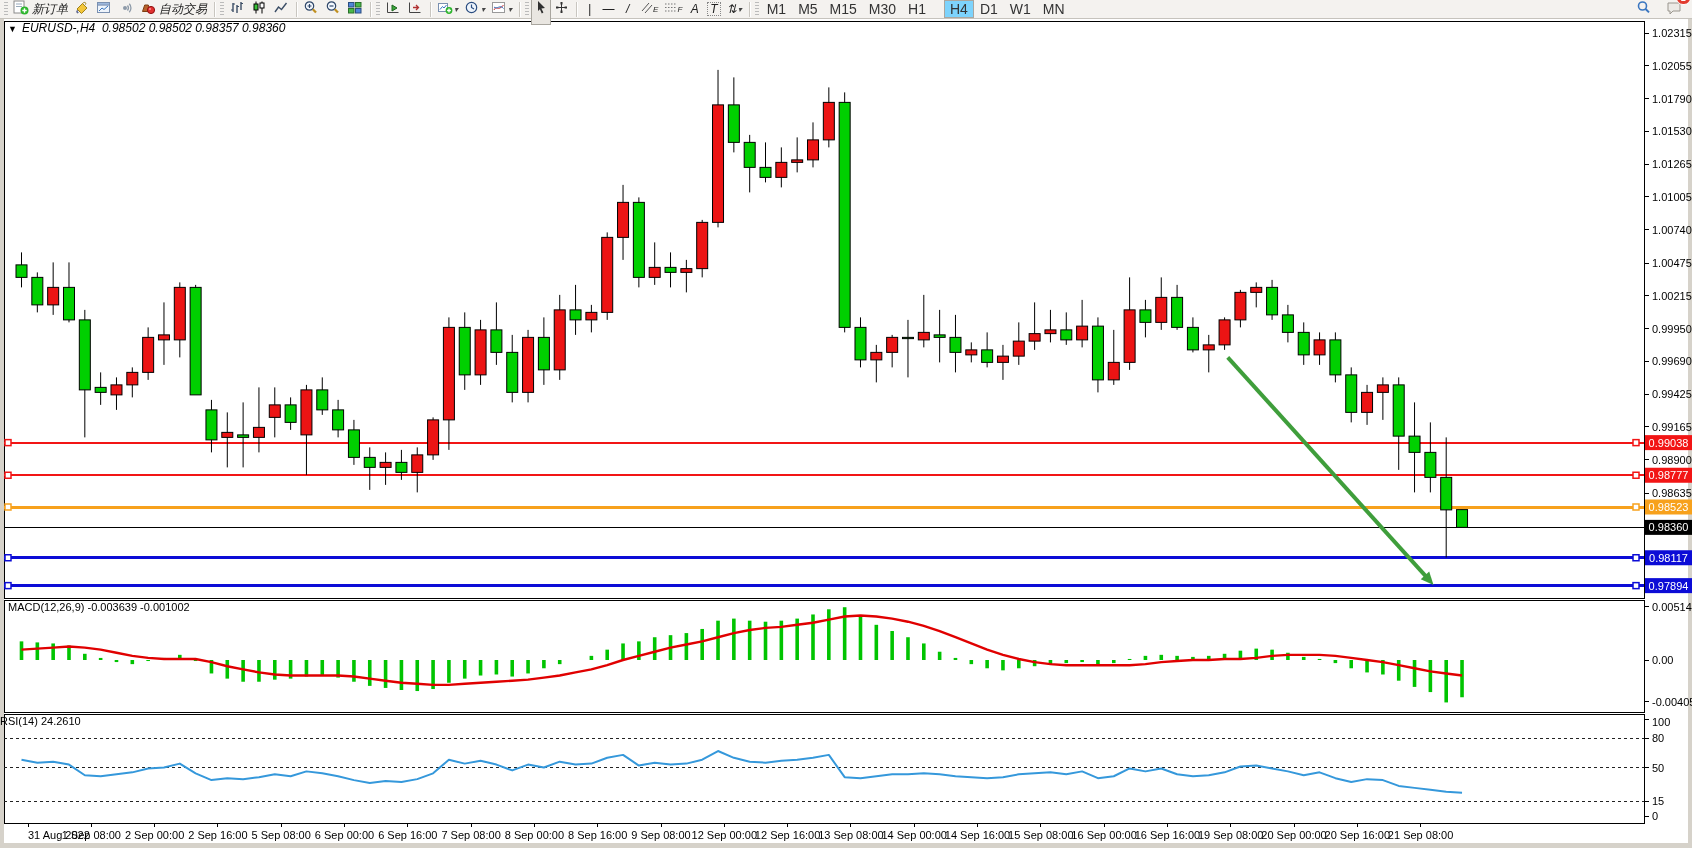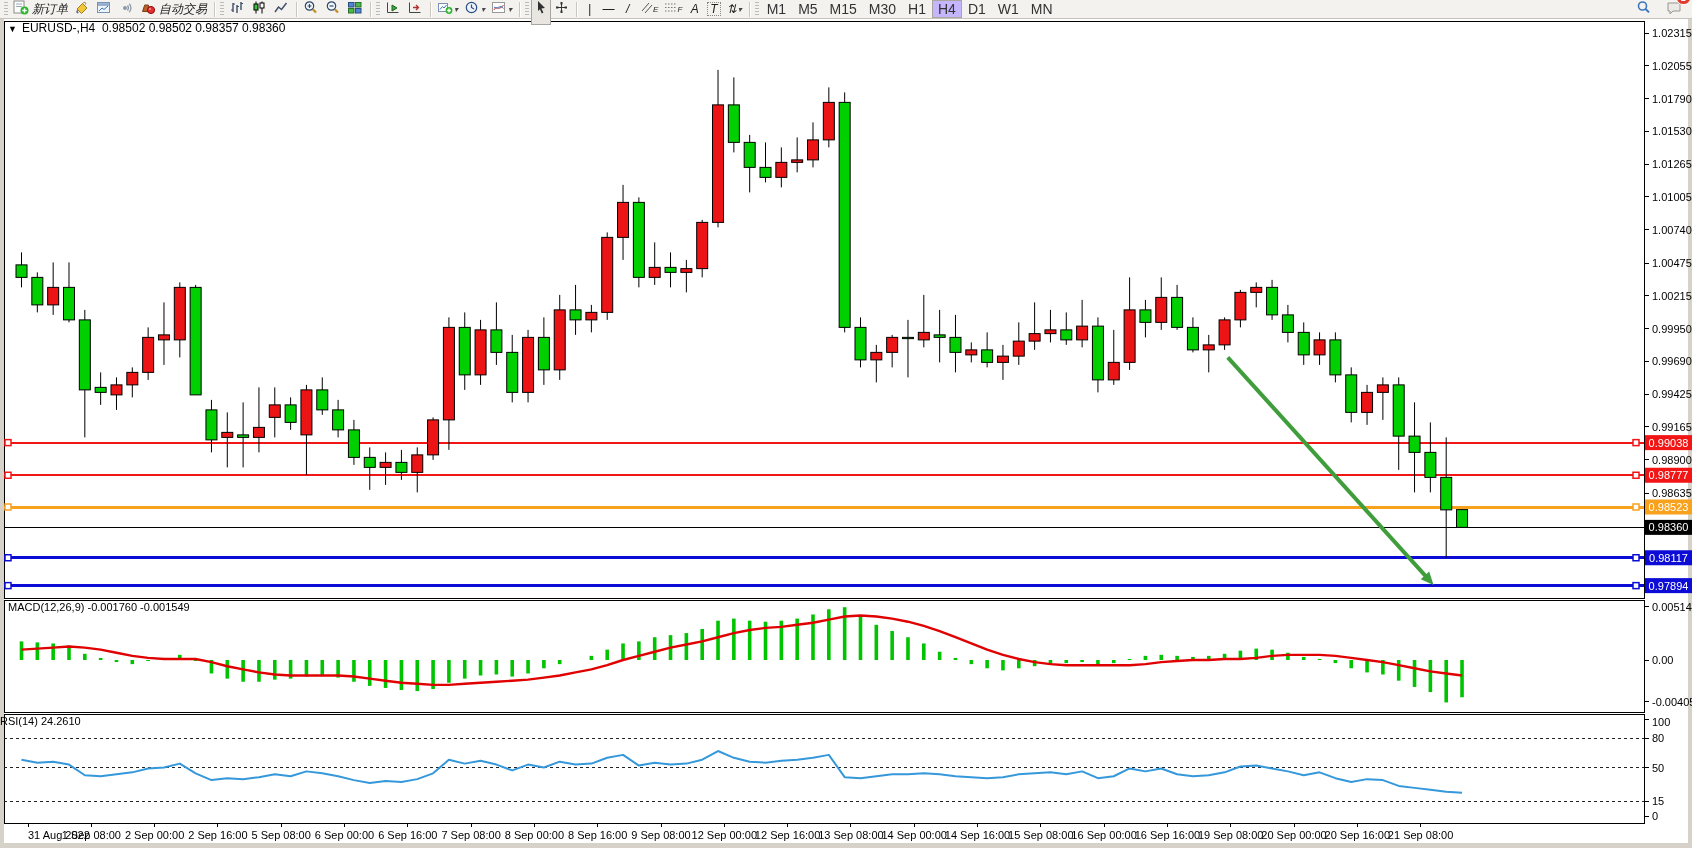--- a/index.html
+++ b/index.html
@@ -11,28 +11,28 @@
   .tb-btn{height:32px;min-width:19px;display:inline-flex;align-items:center;justify-content:center;
           padding:0 2px;border:1px solid transparent;box-sizing:border-box;color:#222;font-style:italic;}
   .tb-btn.pressed{background:#e9e6e1;border:1px solid #a9a69f;}
   .tb-btn .cn{font-size:12px;margin-left:3px;white-space:nowrap;}
   .tb-sep{width:1px;height:15px;background:#c9c6c0;margin:0 3px 0 4px;box-shadow:1px 0 0 #ffffff;}
   .tb-grip{width:4px;height:15px;margin:0 2px;background:repeating-linear-gradient(#bbb 0 1px,transparent 1px 3px);}
   .glyph{font-size:12px;line-height:1;}
   .caret{font-size:8px;color:#444;margin-left:1px;}
   .sub{font-size:8px;vertical-align:sub;}
   .tf{font-size:14px;color:#333;padding:0 5px;height:16px;display:inline-flex;align-items:center;border:1px solid transparent;}
-  .tf.active{background:#c4b5fd;border:1px solid #a9a69f;}
+  .tf.active{background:#7dd3fc;border:1px solid #a9a69f;margin-left:12px;}
   .tb-right{margin-left:auto;display:flex;align-items:center;margin-right:6px;}
   .bubble-wrap{position:relative;margin-left:8px;}
   .n-badge{position:absolute;top:-3px;right:-6px;background:#e23b2e;color:#fff;font-size:9px;font-weight:bold;
            border-radius:7px;padding:0 4px;line-height:12px;border:1px solid #fff;}
   
   .overlay{position:absolute;z-index:5;color:#000;white-space:pre;}
-  .sym-title{top:21px;left:8px;font-size:12px;}
+  .sym-title{top:21px;left:8px;font-size:12px;font-style:italic;}
   .sym-title .dd{font-size:9px;margin-right:5px;}
   .ind-label{font-size:11px;}
   svg.chart{position:absolute;top:0;left:0;z-index:1;}
 </style>
 </head>
 <body>
 
 <div class="app">
 
   <div class="toolbar">
@@ -301,21 +301,21 @@
           <svg width="17" height="15">
               <path d="M2 3 h12 v8 h-7 l-3 3 v-3 h-2 Z" fill="#eceae6" stroke="#9a968e"></path>
             </svg>
         </span>
         <span class="n-badge">1</span>
       </div>
     </div>
   </div>
 
   <div class="overlay sym-title"><span class="dd">▼</span><span>EURUSD-,H4  0.98502 0.98502 0.98357 0.98360</span></div>
-  <div class="overlay ind-label" style="top:601px;left:8px;">MACD(12,26,9) -0.001760 -0.001549</div>
+  <div class="overlay ind-label" style="top:601px;left:8px;">MACD(12,26,9) -0.003639 -0.001002</div>
   <div class="overlay ind-label" style="top:715px;left:0;">RSI(14) 24.2610</div>
 
   <svg class="chart" id="chart-svg" width="1692" height="848">
       <rect x="0" y="19" width="1692" height="829" fill="#ffffff"></rect>
       <rect x="0" y="19" width="4" height="829" fill="#d6d2ca"></rect>
       <rect x="1688" y="19" width="4" height="829" fill="#d6d2ca"></rect>
       <rect x="0" y="843" width="1692" height="5" fill="#d6d2ca"></rect>
       <rect x="4" y="21" width="1640" height="577" fill="none" stroke="#000" stroke-width="1" shape-rendering="crispEdges"></rect>
       <rect x="4" y="600" width="1640" height="112" fill="none" stroke="#000" stroke-width="1" shape-rendering="crispEdges"></rect>
       <rect x="4" y="714" width="1640" height="109" fill="none" stroke="#000" stroke-width="1" shape-rendering="crispEdges"></rect>

